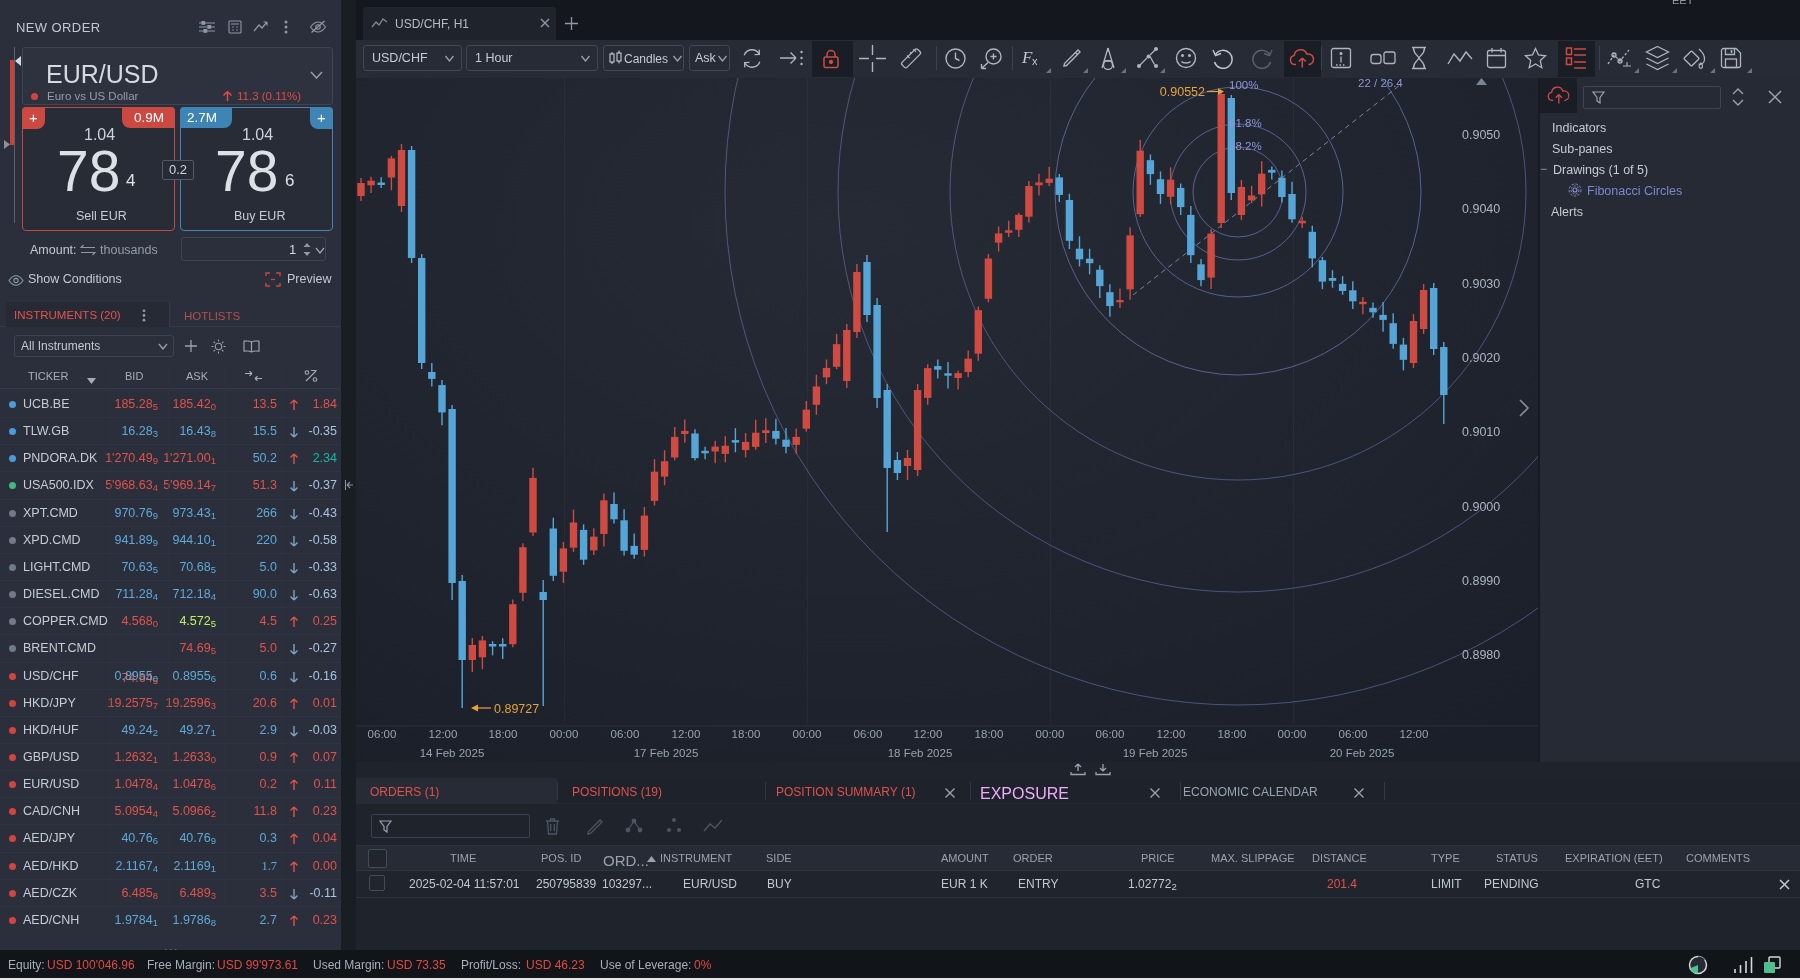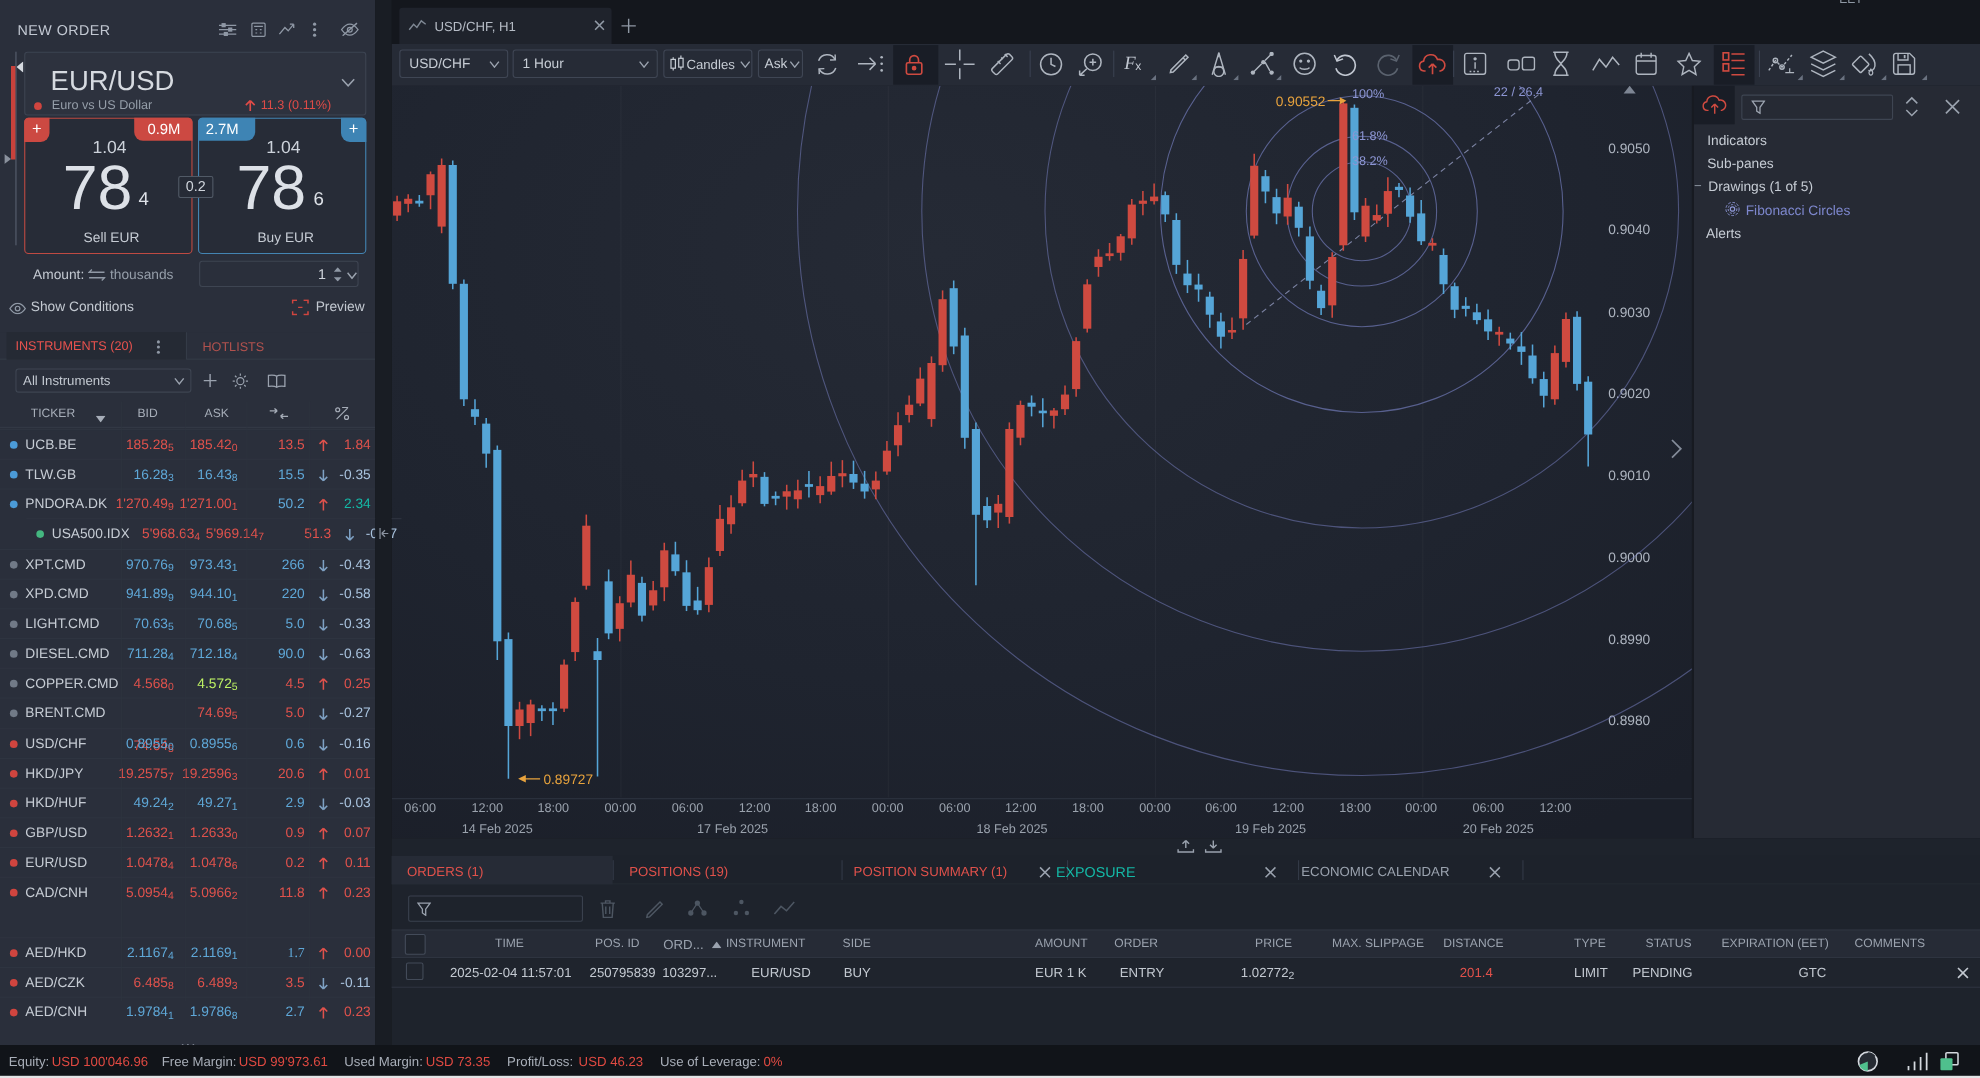--- a/index.html
+++ b/index.html
@@ -787,21 +787,21 @@
 <span class="dot" style="background:#4b9bd8;"></span>
 <span class="tick">PNDORA.DK</span>
 <span class="t" style="right:183px; top:6px; color:#e0524c;">1'270.49<span class="sub">9</span></span>
 <span class="t" style="right:125px; top:6px; color:#e0524c;">1'271.00<span class="sub">1</span></span>
 <span class="t" style="right:64px; top:6px; color:#5fa8d8;">50.2</span>
 <svg class="abs" style="right:42px; top:7px;" width="10" height="14" viewBox="0 0 10 14">
           <path d="M5 12 V2 M5 2 L1.5 5.5 M5 2 L8.5 5.5" stroke="#e0524c" stroke-width="1.4" fill="none"></path>
         </svg>
 <span class="chg" style="color:#14b8a6;">2.34</span>
 </div>
-      <div class="irow" style="top:471.4px; border-top:1px solid #2e3440;margin-left:24px;">
+      <div class="irow" style="top:471.4px; border-top:1px solid #2e3440;">
 <span class="dot" style="background:#44b780;"></span>
 <span class="tick">USA500.IDX</span>
 <span class="t" style="right:183px; top:6px; color:#e0524c;">5'968.63<span class="sub">4</span></span>
 <span class="t" style="right:125px; top:6px; color:#e0524c;">5'969.14<span class="sub">7</span></span>
 <span class="t" style="right:64px; top:6px; color:#e0524c;">51.3</span>
 <svg class="abs" style="right:42px; top:7px;" width="10" height="14" viewBox="0 0 10 14">
           <path d="M5 2 V12 M5 12 L1.5 8.5 M5 12 L8.5 8.5" stroke="#7ea1c4" stroke-width="1.4" fill="none"></path>
         </svg>
 <span class="chg" style="color:#a9c3de;">-0.37</span>
 </div>
@@ -929,20 +929,31 @@
       <div class="irow" style="top:797.2px; border-top:1px solid #2e3440;">
 <span class="dot" style="background:#d0453f;"></span>
 <span class="tick">CAD/CNH</span>
 <span class="t" style="right:183px; top:6px; color:#e0524c;">5.0954<span class="sub">4</span></span>
 <span class="t" style="right:125px; top:6px; color:#e0524c;">5.0966<span class="sub">2</span></span>
 <span class="t" style="right:64px; top:6px; color:#e0524c;">11.8</span>
 <svg class="abs" style="right:42px; top:7px;" width="10" height="14" viewBox="0 0 10 14">
           <path d="M5 12 V2 M5 2 L1.5 5.5 M5 2 L8.5 5.5" stroke="#e0524c" stroke-width="1.4" fill="none"></path>
         </svg>
 <span class="chg" style="color:#e0524c;">0.23</span>
+</div>
+      <div class="irow" style="top:824.4px; border-top:1px solid #2e3440;">
+<span class="dot" style="background:#d0453f;"></span>
+<span class="tick">AED/JPY</span>
+<span class="t" style="right:183px; top:6px; color:#5fa8d8;">40.76<span class="sub">6</span></span>
+<span class="t" style="right:125px; top:6px; color:#5fa8d8;">40.76<span class="sub">9</span></span>
+<span class="t" style="right:64px; top:6px; color:#5fa8d8;">0.3</span>
+<svg class="abs" style="right:42px; top:7px;" width="10" height="14" viewBox="0 0 10 14">
+          <path d="M5 12 V2 M5 2 L1.5 5.5 M5 2 L8.5 5.5" stroke="#e0524c" stroke-width="1.4" fill="none"></path>
+        </svg>
+<span class="chg" style="color:#e0524c;">0.04</span>
 </div>
       <div class="irow" style="top:851.5px; border-top:1px solid #2e3440;">
 <span class="dot" style="background:#d0453f;"></span>
 <span class="tick">AED/HKD</span>
 <span class="t" style="right:183px; top:6px; color:#5fa8d8;">2.1167<span class="sub">4</span></span>
 <span class="t" style="right:125px; top:6px; color:#5fa8d8;">2.1169<span class="sub">1</span></span>
 <span class="t" style="right:64px; top:6px; color:#5fa8d8;font-family:Liberation Serif, serif;">1.7</span>
 <svg class="abs" style="right:42px; top:7px;" width="10" height="14" viewBox="0 0 10 14">
           <path d="M5 12 V2 M5 2 L1.5 5.5 M5 2 L8.5 5.5" stroke="#e0524c" stroke-width="1.4" fill="none"></path>
         </svg>
@@ -999,21 +1010,21 @@
 <div class="abs" style="left:409px; top:20px; width:1px; height:18px; background:#323946;"></div>
 <div class="abs" style="left:614px; top:20px; width:1px; height:18px; background:#323946;"></div>
 <div class="abs" style="left:824px; top:20px; width:1px; height:18px; background:#323946;"></div>
 <div class="abs" style="left:1028px; top:20px; width:1px; height:18px; background:#323946;"></div>
 <div class="t" style="left:14px; top:23px; font-size:12px; color:#e0514b;">ORDERS (1)</div>
 <div class="t" style="left:216px; top:23px; font-size:12px; color:#e0514b;">POSITIONS (19)</div>
 <div class="t" style="left:420px; top:23px; font-size:12px; color:#e0514b;">POSITION SUMMARY (1)</div>
 <svg class="abs" style="left:588px; top:25px;" width="12" height="12" viewBox="0 0 12 12">
         <path d="M1.5 1.5 L10.5 10.5 M10.5 1.5 L1.5 10.5" stroke="#9aa2ae" stroke-width="1.4"></path>
       </svg>
-<div class="t" style="left:604px; top:23px; font-size:13px; color:#14b8a6;">EXPOSURE</div>
+<div class="t" style="left:624px; top:23px; font-size:16px; color:#f0abfc;">EXPOSURE</div>
 <svg class="abs" style="left:793px; top:25px;" width="12" height="12" viewBox="0 0 12 12">
         <path d="M1.5 1.5 L10.5 10.5 M10.5 1.5 L1.5 10.5" stroke="#9aa2ae" stroke-width="1.4"></path>
       </svg>
 <div class="t" style="left:827px; top:23px; font-size:12px; color:#9ba3af;">ECONOMIC CALENDAR</div>
 <svg class="abs" style="left:997px; top:25px;" width="12" height="12" viewBox="0 0 12 12">
         <path d="M1.5 1.5 L10.5 10.5 M10.5 1.5 L1.5 10.5" stroke="#9aa2ae" stroke-width="1.4"></path>
       </svg>
 
 <div class="abs" style="left:15px; top:52px; width:159px; height:24px; border:1px solid #3a414e; border-radius:2px;"></div>
 <svg class="abs" style="left:23px; top:58px;" width="13" height="13" viewBox="0 0 13 13">
@@ -1047,21 +1058,21 @@
         </g>
       </svg>
 <svg class="abs" style="left:347px; top:57px;" width="20" height="14" viewBox="0 0 20 14">
         <path d="M1 12 L7 5 L12 9 L19 1" stroke="#4d5662" stroke-width="1.4" fill="none"></path>
       </svg>
 
 <div class="abs" style="left:0px; top:83px; width:1444px; height:26px; background:#262b36; border-top:1px solid #2e3440; border-bottom:1px solid #2e3440;"></div>
 <div class="abs" style="left:12px; top:87px; width:19px; height:19px; border:1px solid #434b59; border-radius:2px; background:#20252e;"></div>
 <div class="t" style="left:94px; top:90px; font-size:11px; color:#9aa2ae;">TIME</div>
 <div class="t" style="left:185px; top:90px; font-size:11px; color:#9aa2ae;">POS. ID</div>
-<div class="t" style="left:247px; top:90px; font-size:12px; color:#9aa2ae;">ORD...</div>
+<div class="t" style="left:247px; top:90px; font-size:15px; color:#9aa2ae;">ORD...</div>
 <svg class="abs" style="left:291px; top:94px;" width="9" height="6" viewBox="0 0 9 6">
         <path d="M0 6 H9 L4.5 0 Z" fill="#9aa2ae"></path>
       </svg>
 <div class="t" style="left:304px; top:90px; font-size:11px; color:#9aa2ae;">INSTRUMENT</div>
 <div class="t" style="left:410px; top:90px; font-size:11px; color:#9aa2ae;text-align:center;">SIDE</div>
 <div class="t" style="left:585px; top:90px; font-size:11px; color:#9aa2ae;">AMOUNT</div>
 <div class="t" style="left:657px; top:90px; font-size:11px; color:#9aa2ae;">ORDER</div>
 <div class="t" style="left:785px; top:90px; font-size:11px; color:#9aa2ae;">PRICE</div>
 <div class="t" style="left:855px; top:90px; font-size:11px; color:#9aa2ae;">MAX. SLIPPAGE</div>
 <div class="t" style="left:956px; top:90px; font-size:11px; color:#9aa2ae;">DISTANCE</div>

